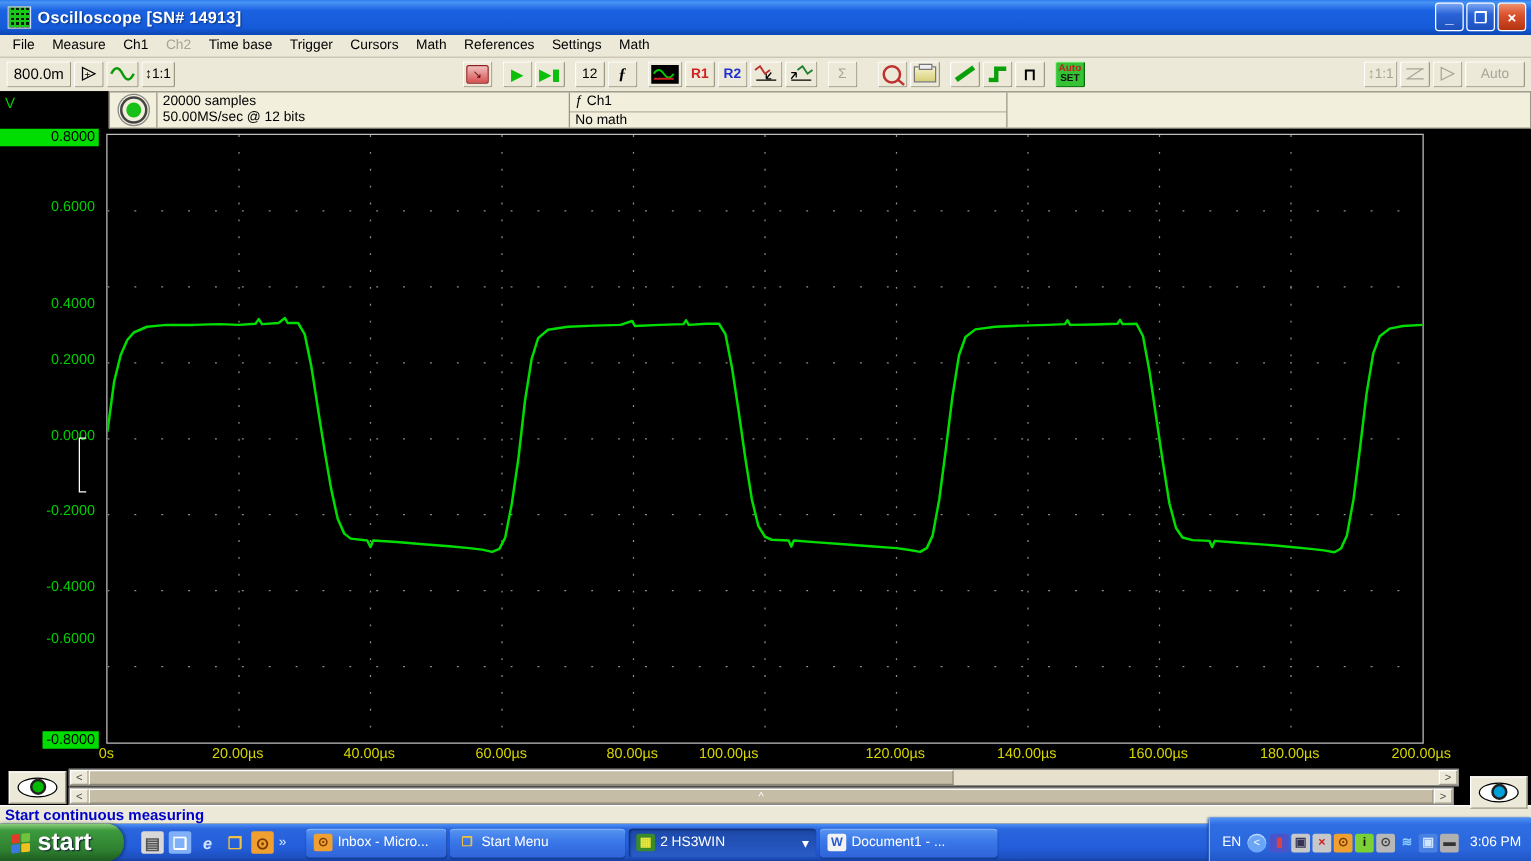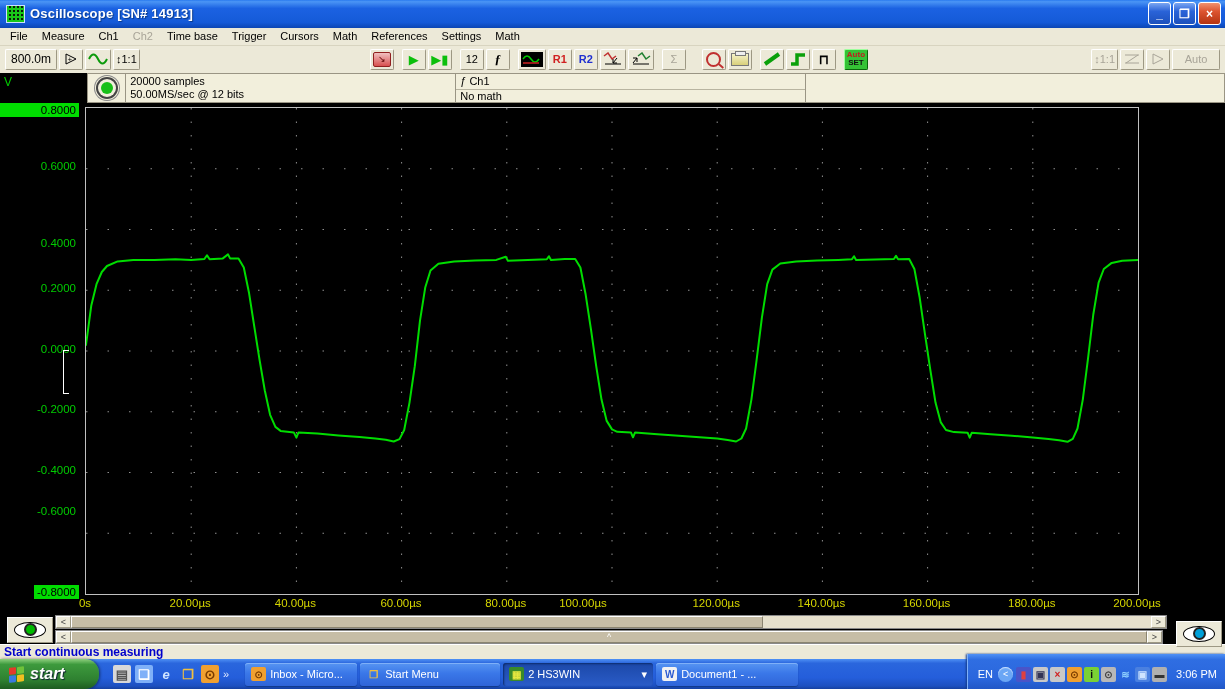--- a/index.html
+++ b/index.html
@@ -98,21 +98,21 @@
   .eye-left{left:7px;top:514px;} .eye-right{left:1176px;top:518px;}
 
   
   .statusbar{height:14px;background:#ece9d8;border-top:1px solid #fff;
     color:#0000cc;font-weight:bold;font-size:12px;line-height:14px;padding-left:4px;}
   .taskbar{height:30px;background:linear-gradient(180deg,#4f91f5 0%,#2a66dd 14%,#245edb 62%,#1d50c0 90%,#15409f 100%);
     display:flex;align-items:center;position:relative;}
   .start-btn{height:30px;width:99px;display:flex;align-items:center;gap:5px;padding-left:9px;box-sizing:border-box;
     background:linear-gradient(180deg,#8ed07e 0%,#3d9a3d 18%,#2e8030 70%,#1d5c20 100%);
     border-radius:0 14px 14px 0;box-shadow:1px 0 3px rgba(0,0,0,.5);}
-  .start-label{color:#fff;font-weight:bold;font-style:italic;font-size:16px;text-shadow:1px 1px 1px #123;}
+  .start-label{color:#fff;font-weight:bold;font-size:20px;text-shadow:1px 1px 1px #123;}
   .winflag{width:16px;height:15px;display:grid;grid-template-columns:7px 7px;grid-template-rows:7px 7px;gap:1px;transform:skewY(-6deg);}
   .winflag span{border-radius:1px;}
   .qlaunch{display:flex;align-items:center;gap:4px;margin-left:14px;}
   .qicon{width:18px;height:18px;display:flex;align-items:center;justify-content:center;
     font-size:13px;font-weight:bold;border-radius:2px;}
   .chev{color:#dfe9ff;font-size:11px;margin-left:4px;}
   .tasks{display:flex;gap:3px;margin-left:16px;}
   .taskbtn{height:23px;display:flex;align-items:center;gap:4px;padding:0 6px;border-radius:3px;
     background:linear-gradient(180deg,#5795f2,#3a77e8 45%,#2f64d8);box-shadow:inset 0 1px 0 #7fb0f8,0 1px 1px #123a8a;
     color:#fff;font-size:11px;white-space:nowrap;overflow:hidden;}

